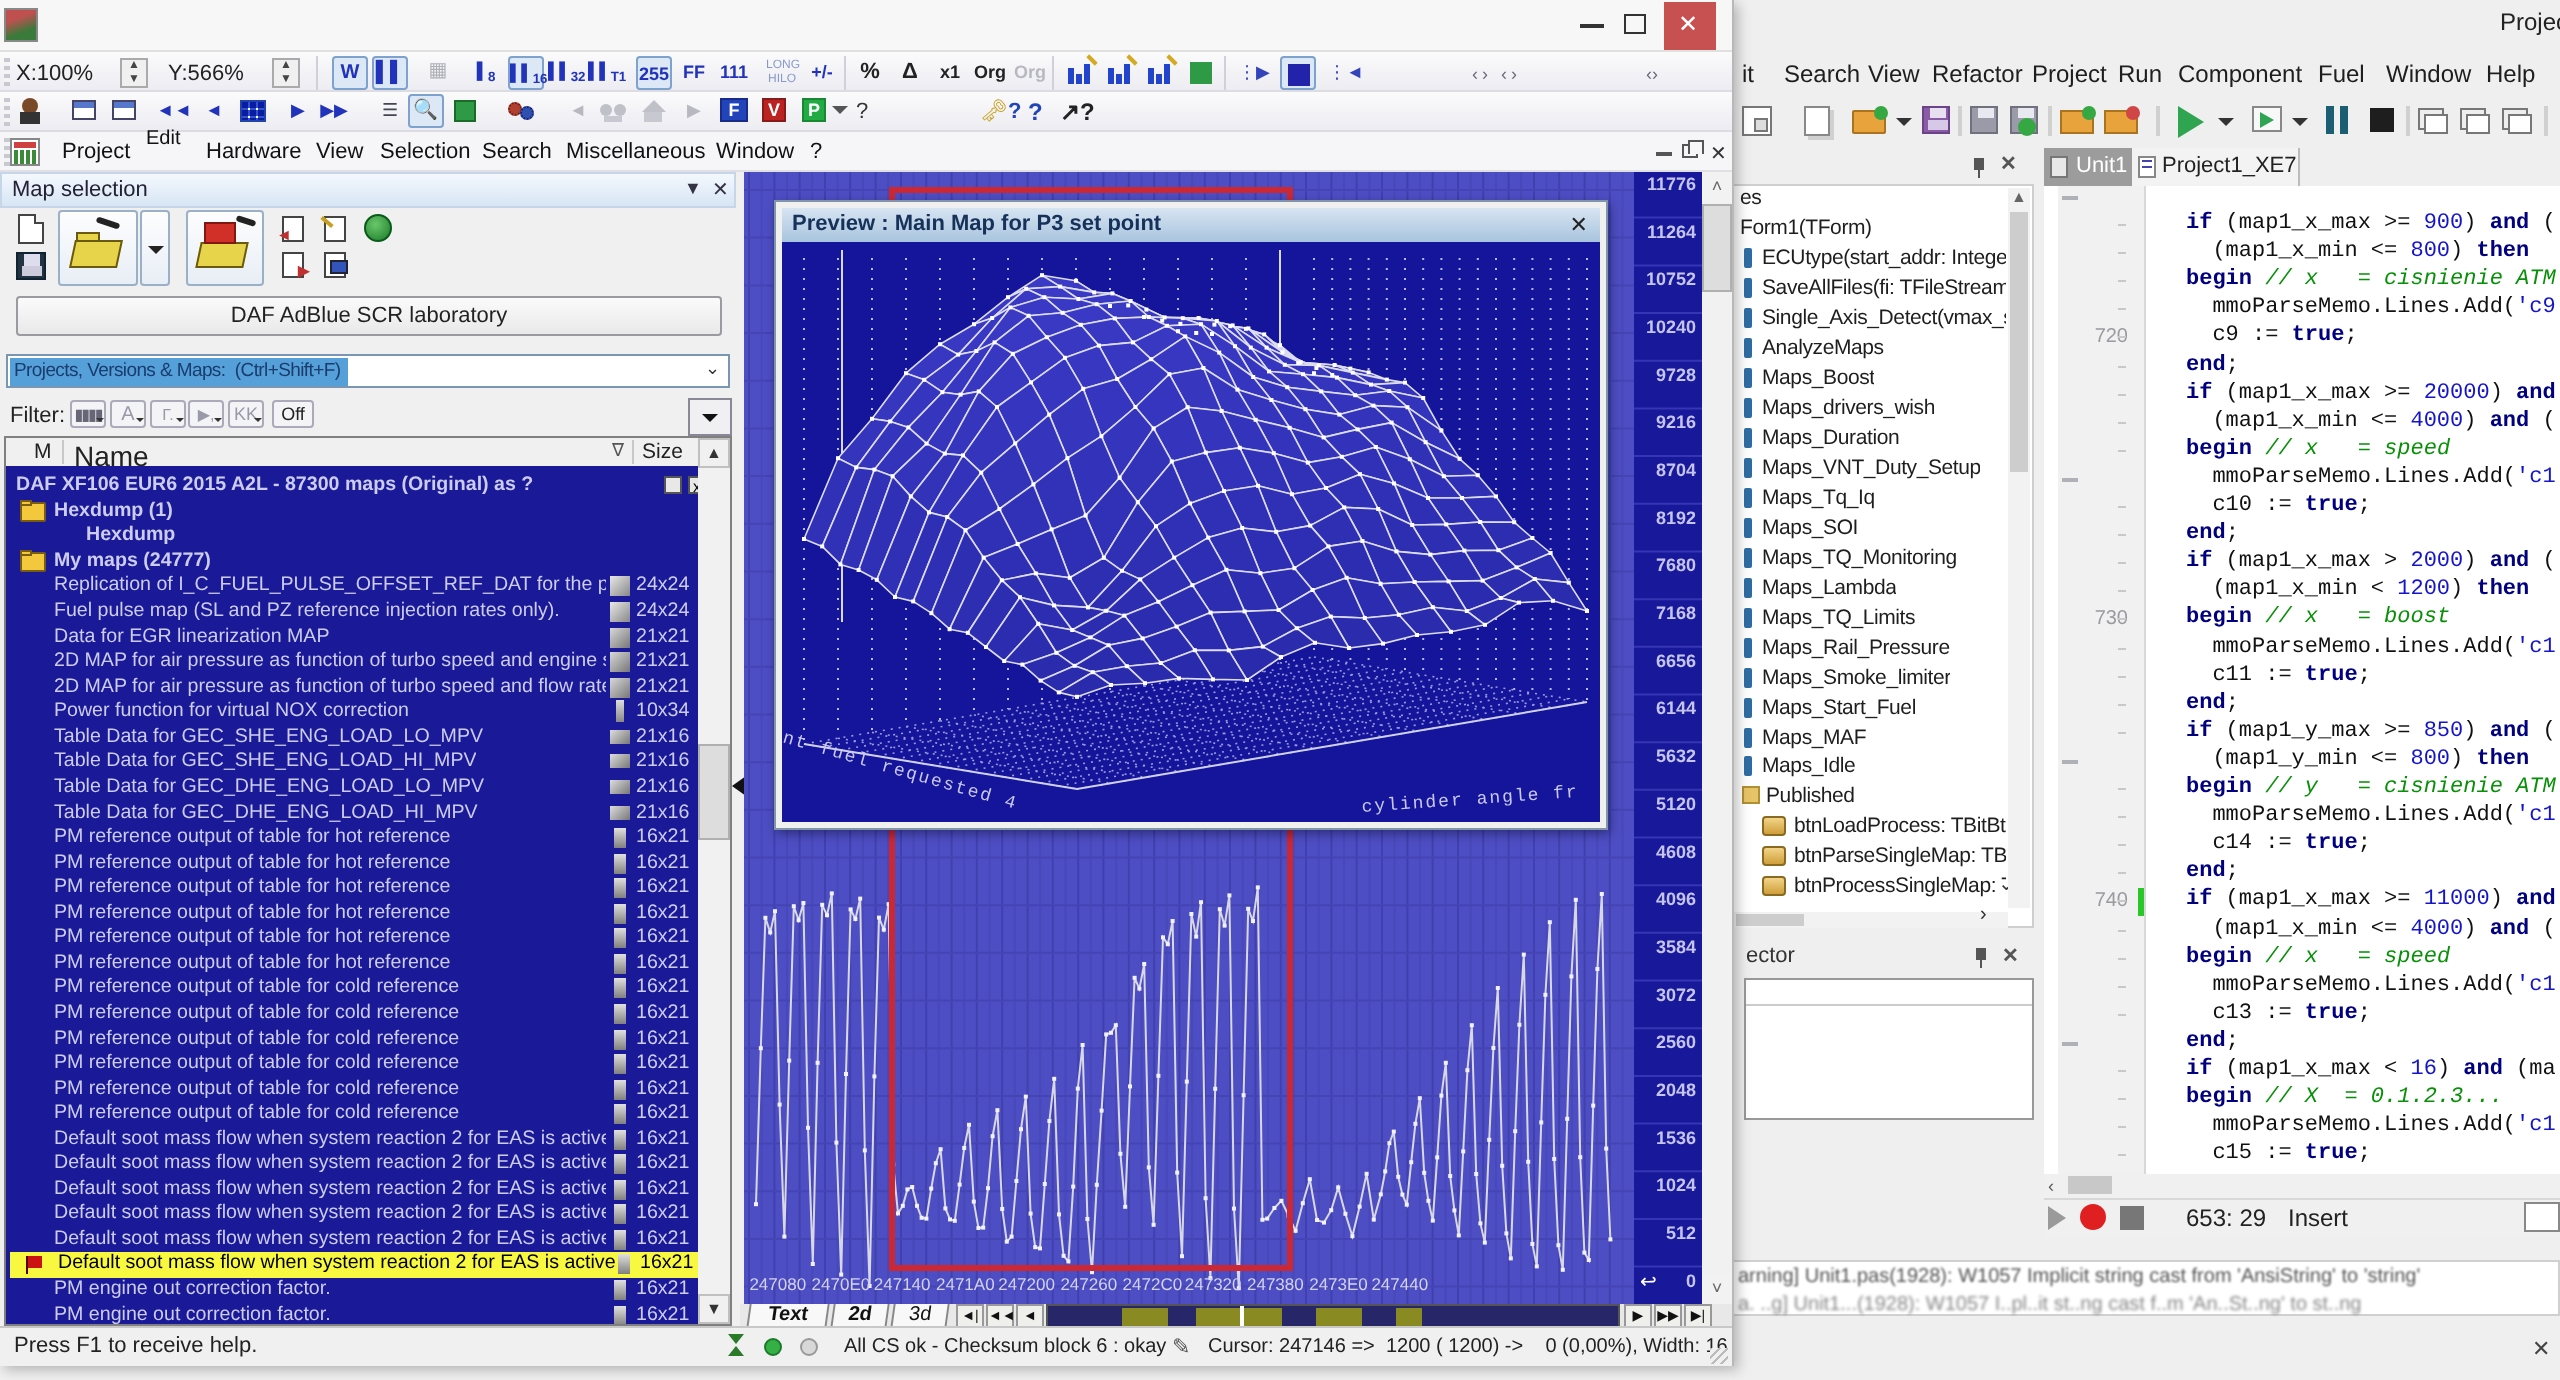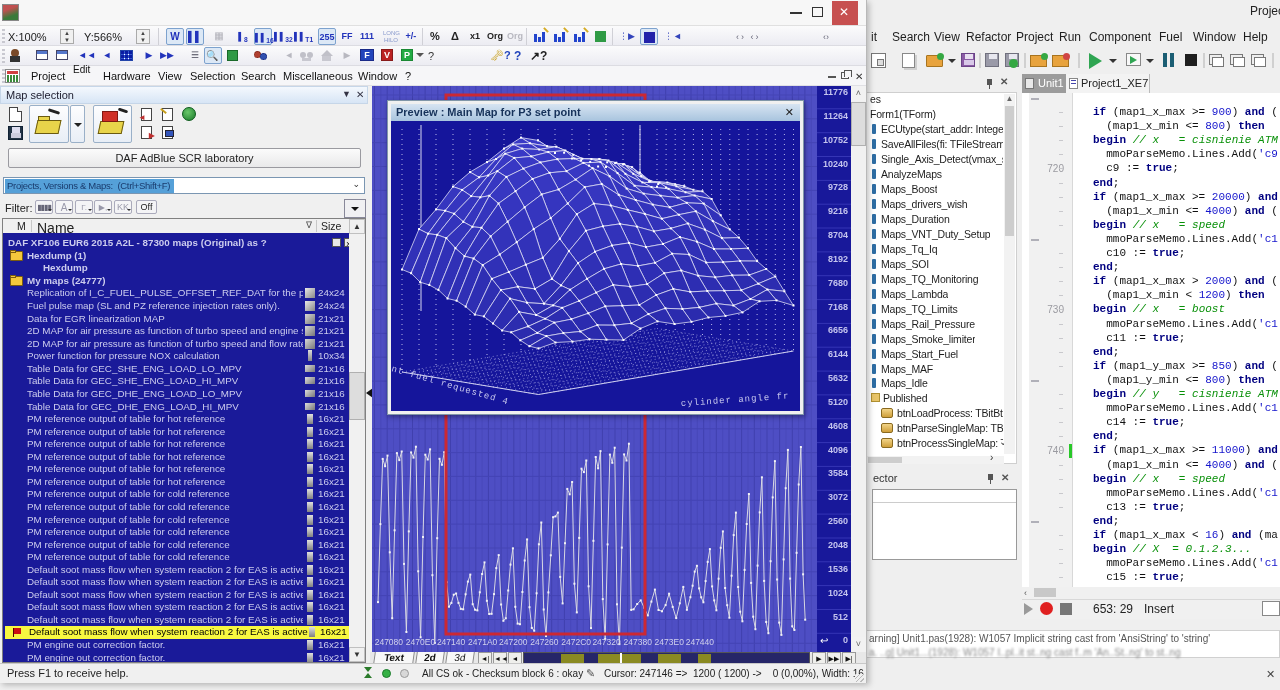--- a/index.html
+++ b/index.html
@@ -475,21 +475,21 @@
         <span style="position:absolute;left:24px;max-width:276px;overflow:hidden;white-space:nowrap;display:inline-block">2D MAP for air pressure as function of turbo speed and engine speed</span>
         <i style="position:absolute;left:302px;top:1px;width:10px;height:10px;background:linear-gradient(135deg,#d8d8d8,#777)"></i>
         <span style="position:absolute;left:315px;top:0">21x21</span>
       </div>
       <div style="position:absolute;left:0;top:104.7px;width:100%;height:13px">
         <span style="position:absolute;left:24px;max-width:276px;overflow:hidden;white-space:nowrap;display:inline-block">2D MAP for air pressure as function of turbo speed and flow rate</span>
         <i style="position:absolute;left:302px;top:1px;width:10px;height:10px;background:linear-gradient(135deg,#d8d8d8,#777)"></i>
         <span style="position:absolute;left:315px;top:0">21x21</span>
       </div>
       <div style="position:absolute;left:0;top:117.2px;width:100%;height:13px">
-        <span style="position:absolute;left:24px;max-width:276px;overflow:hidden;white-space:nowrap;display:inline-block">Power function for pressure NOX calculation</span>
+        <span style="position:absolute;left:24px;max-width:276px;overflow:hidden;white-space:nowrap;display:inline-block">Power function for virtual NOX correction</span>
         <i style="position:absolute;left:305px;top:0;width:4px;height:11px;background:linear-gradient(180deg,#ddd,#888)"></i>
         <span style="position:absolute;left:315px;top:0">10x34</span>
       </div>
       <div style="position:absolute;left:0;top:129.8px;width:100%;height:13px">
         <span style="position:absolute;left:24px;max-width:276px;overflow:hidden;white-space:nowrap;display:inline-block">Table Data for GEC_SHE_ENG_LOAD_LO_MPV</span>
         <i style="position:absolute;left:302px;top:2px;width:10px;height:7px;background:linear-gradient(135deg,#ddd,#777)"></i>
         <span style="position:absolute;left:315px;top:0">21x16</span>
       </div>
       <div style="position:absolute;left:0;top:142.4px;width:100%;height:13px">
         <span style="position:absolute;left:24px;max-width:276px;overflow:hidden;white-space:nowrap;display:inline-block">Table Data for GEC_SHE_ENG_LOAD_HI_MPV</span>

